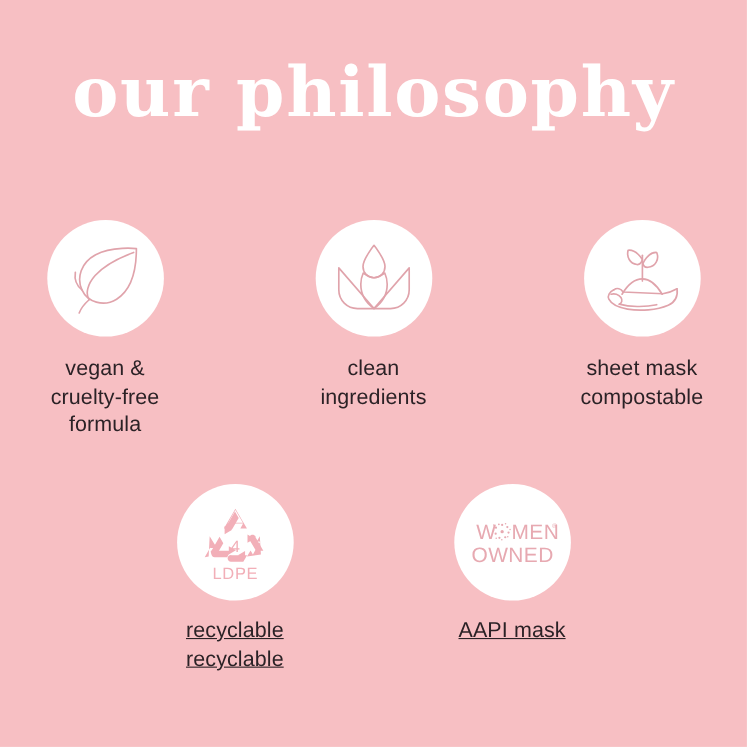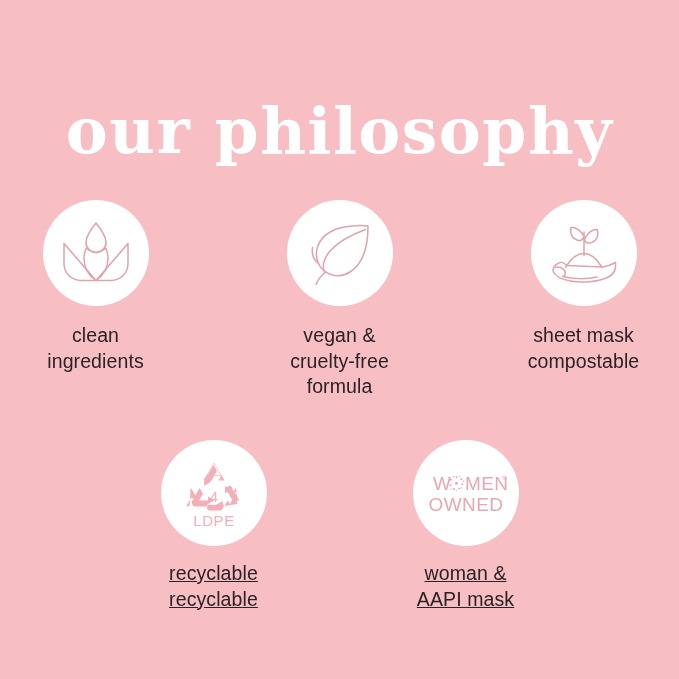--- a/index.html
+++ b/index.html
@@ -28,21 +28,20 @@
     top: 52px;
     width: 679px;
     text-align: center;
     color: #ffffff;
     font-family: "DejaVu Serif", "Liberation Serif", serif;
     font-weight: 700;
     font-size: 63px;
     letter-spacing: 1.5px;
     line-height: 1.0;
     white-space: nowrap;
-    margin-top: 48px;
   }
 
   
   .row {
     position: absolute;
     display: flex;
     justify-content: center;
     align-items: flex-start;
   }
   #row-1 {
@@ -101,64 +100,64 @@
 
 <div id="page">
 
   <div id="title">our philosophy</div>
 
   <div class="row" id="row-1">
 
     <div class="badge">
       <div class="circle">
         <span>
+          <svg width="70" height="66" viewBox="0 0 70 66" fill="none" stroke="#e0a3ab" stroke-width="1.5" stroke-linecap="round" stroke-linejoin="round">
+
+            <path d="M63 6 C63 6 41 3.5 26 11.5 C12.5 18.7 8.5 32.5 13.5 43.5
+                     C18.5 54.5 33 59.5 45 52 C58.5 43.5 63 24.5 63 6 Z"></path>
+
+            <path d="M60.5 9.5 C47 14.5 33.5 21.5 25.5 30.5
+                     C18.5 38.3 16.5 47 20 52.5"></path>
+
+            <path d="M20 52.5 C15.5 56.5 12.5 60.5 11 64.5"></path>
+
+            <path d="M13.5 43.5 C9 40 6.5 34 7.5 27.5"></path>
+          </svg>
+        </span>
+      </div>
+      <div class="badge-label">
+        <div>vegan &amp;</div>
+        <div>cruelty-free</div>
+        <div>formula</div>
+      </div>
+    </div>
+
+    <div class="badge">
+      <div class="circle">
+        <span>
           <svg width="74" height="70" viewBox="0 0 74 70" fill="none" stroke="#e0a3ab" stroke-width="1.5" stroke-linecap="round" stroke-linejoin="round">
 
             <path d="M37 5 C37 5 27 17.5 27 24.2 C27 30.1 31.5 34.5 37 34.5
                      C42.5 34.5 47 30.1 47 24.2 C47 17.5 37 5 37 5 Z"></path>
 
             <path d="M5 25.5 L5 45.5 C5 55 12.5 62.5 22 62.5 L37 62.5
                      L5 25.5 Z"></path>
 
             <path d="M69 25.5 L69 45.5 C69 55 61.5 62.5 52 62.5 L37 62.5
                      L69 25.5 Z"></path>
 
             <path d="M37 62.5 C29 57 25 48.5 25 40.5 C25 36.8 25.8 33.3 27.2 30.2
                      C31 32.9 34 34.5 37 34.5 C40 34.5 43 32.9 46.8 30.2
                      C48.2 33.3 49 36.8 49 40.5 C49 48.5 45 57 37 62.5 Z"></path>
           </svg>
         </span>
       </div>
       <div class="badge-label">
         <div>clean</div>
         <div>ingredients</div>
-      </div>
-    </div>
-
-    <div class="badge">
-      <div class="circle">
-        <span>
-          <svg width="70" height="66" viewBox="0 0 70 66" fill="none" stroke="#e0a3ab" stroke-width="1.5" stroke-linecap="round" stroke-linejoin="round">
-
-            <path d="M63 6 C63 6 41 3.5 26 11.5 C12.5 18.7 8.5 32.5 13.5 43.5
-                     C18.5 54.5 33 59.5 45 52 C58.5 43.5 63 24.5 63 6 Z"></path>
-
-            <path d="M60.5 9.5 C47 14.5 33.5 21.5 25.5 30.5
-                     C18.5 38.3 16.5 47 20 52.5"></path>
-
-            <path d="M20 52.5 C15.5 56.5 12.5 60.5 11 64.5"></path>
-
-            <path d="M13.5 43.5 C9 40 6.5 34 7.5 27.5"></path>
-          </svg>
-        </span>
-      </div>
-      <div class="badge-label">
-        <div>vegan &amp;</div>
-        <div>cruelty-free</div>
-        <div>formula</div>
       </div>
     </div>
 
     <div class="badge">
       <div class="circle">
         <span>
           <svg width="78" height="68" viewBox="0 0 78 68" fill="none" stroke="#e0a3ab" stroke-width="1.5" stroke-linecap="round" stroke-linejoin="round">
 
             <path d="M39 36.5 L39 13"></path>
 
@@ -263,20 +262,19 @@
               <circle cx="24.9" cy="9.3" r="0.6"></circle>
             </g>
             <text x="41" y="22" font-family="Liberation Sans, sans-serif" font-size="19" font-weight="400" letter-spacing="0.4" fill="#e7a9b1">MEN</text>
             <text x="78" y="12" font-family="Liberation Sans, sans-serif" font-size="6" fill="#e7a9b1">®</text>
 
             <text x="42" y="43" text-anchor="middle" font-family="Liberation Sans, sans-serif" font-size="19" font-weight="400" letter-spacing="0.4" fill="#e7a9b1">OWNED</text>
           </svg>
         </span>
       </div>
       <div class="badge-label">
-        <div>woman &amp;</div>
         <div>AAPI mask</div>
       </div>
     </div>
 
   </div>
 
 </div>
 
 </body></html>

